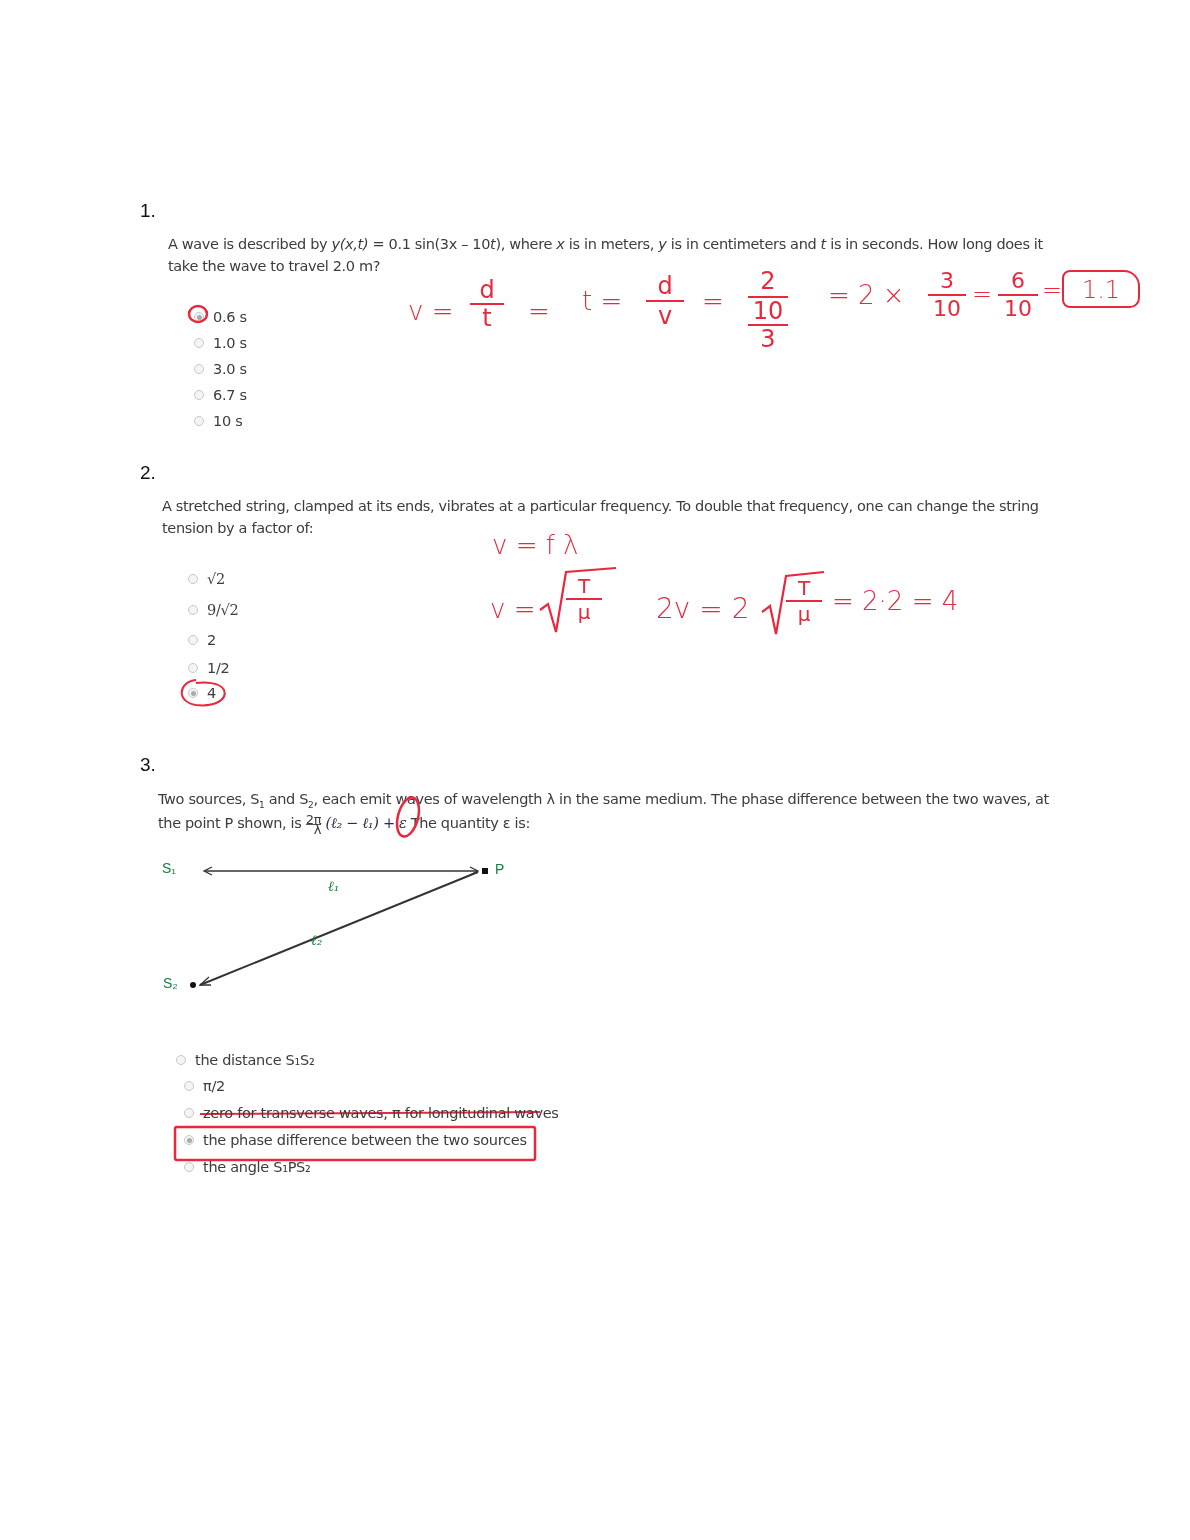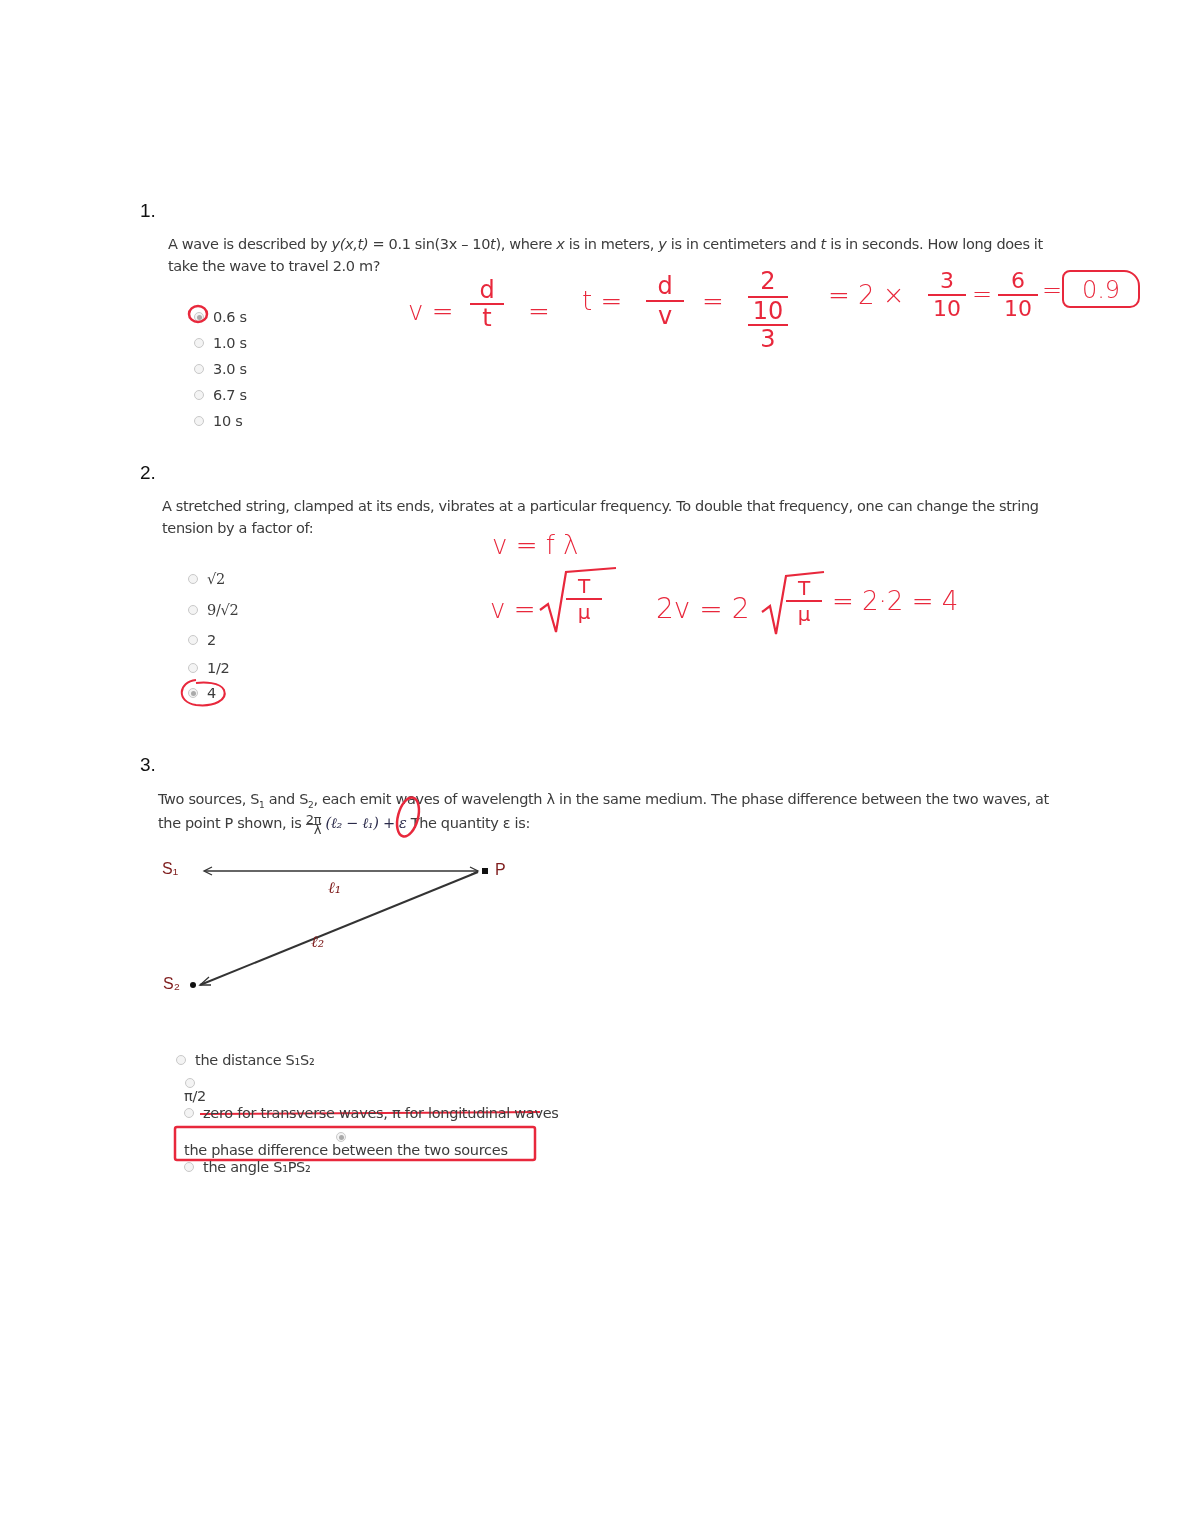--- a/index.html
+++ b/index.html
@@ -6,21 +6,21 @@
   body { width:1190px; height:1540px; position:relative; overflow:hidden; font-family:"Liberation Sans", sans-serif; color:#3a3a3a; }
   .qnum { position:absolute; left:140px; font-size:19px; color:#111; font-family:"Liberation Sans", sans-serif; }
   .qtext { position:absolute; font-size:14.5px; line-height:22px; color:#3c3c3c; font-family:"DejaVu Sans", sans-serif; letter-spacing:-0.35px; }
   .qtext i { font-style:italic; }
   .opt { position:absolute; display:flex; align-items:center; font-size:14.5px; color:#3c3c3c; font-family:"DejaVu Sans", sans-serif; letter-spacing:-0.3px;text-align:right; }
   .radio { width:10px; height:10px; border:1px solid #c9c9c9; border-radius:50%; background:#f4f4f4; margin-right:9px; box-sizing:border-box; position:relative; flex:0 0 auto; }
   .radio.checked::after { content:""; position:absolute; left:1.5px; top:1.5px; width:5px; height:5px; border-radius:50%; background:#aaa; }
   .ink { position:absolute; color:#e8283c; font-family:"DejaVu Sans", sans-serif; font-weight:300; }
   svg.overlay { position:absolute; left:0; top:0; }
   .frac { position:absolute; color:#e8283c; font-family:"DejaVu Sans", sans-serif; text-align:center; }
-  .diagram-label { position:absolute; font-family:"Liberation Sans", sans-serif; font-size:16px; color:#7f1d1d; }
+  .diagram-label { position:absolute; font-family:"Liberation Sans", sans-serif; font-size:14px; color:#15803d; }
 </style>
 </head>
 <body>
 
 <div class="qnum" style="top:200px;">1.</div>
 <div class="qtext" style="left:168px; top:233px; width:880px;">
   <span>A wave is described by </span><i>y(x,t)</i><span> = 0.1 sin(3x – 10</span><i>t</i><span>), where </span><i>x</i><span> is in meters, </span><i>y</i><span> is in centimeters and </span><i>t</i><span> is in seconds. How long does it take the wave to travel 2.0 m?</span>
 </div>
 
 <div class="opt" style="left:194px; top:309px;">
@@ -67,21 +67,21 @@
 <div class="frac" style="left:928px; top:268px; width:38px; font-size:22px; line-height:26px;">
   <div>3</div>
   <div style="border-top:2px solid #e8283c;">10</div>
 </div>
 <div class="ink" style="left:972px; top:280px; font-size:24px;">=</div>
 <div class="frac" style="left:998px; top:268px; width:40px; font-size:22px; line-height:26px;">
   <div>6</div>
   <div style="border-top:2px solid #e8283c;">10</div>
 </div>
 <div class="ink" style="left:1042px; top:276px; font-size:24px;">=</div>
-<div class="ink" style="left:1062px; top:270px; width:78px; height:38px; border:2.5px solid #e8283c; border-radius:8px 16px 10px 8px; font-size:24px; text-align:center; line-height:36px; box-sizing:border-box;">0.9</div>
+<div class="ink" style="left:1062px; top:270px; width:78px; height:38px; border:2.5px solid #e8283c; border-radius:8px 16px 10px 8px; font-size:24px; text-align:center; line-height:36px; box-sizing:border-box;">1.1</div>
 
 <div class="qnum" style="top:462px;">2.</div>
 <div class="qtext" style="left:162px; top:495px; width:890px;">A stretched string, clamped at its ends, vibrates at a particular frequency. To double that frequency, one can change the string tension by a factor of:</div>
 
 <div class="opt" style="left:188px; top:571px; font-family:'DejaVu Serif', serif;">
     <span class="radio"></span>
     <span class="opt-label">√2</span>
   </div>
 <div class="opt" style="left:188px; top:602px; font-family:'DejaVu Serif', serif;">
     <span class="radio"></span>
@@ -151,28 +151,28 @@
 <div class="diagram-label" style="left:162px; top:860px;">S₁</div>
 <div class="diagram-label" style="left:163px; top:975px;">S₂</div>
 <div class="diagram-label" style="left:495px; top:861px;">P</div>
 <div class="diagram-label" style="left:328px; top:878px; font-family:'DejaVu Serif', serif; font-style:italic;">ℓ₁</div>
 <div class="diagram-label" style="left:311px; top:932px; font-family:'DejaVu Serif', serif; font-style:italic;">ℓ₂</div>
 
 <div class="opt" style="left:176px; top:1052px;">
     <span class="radio"></span>
     <span class="opt-label">the distance S₁S₂</span>
   </div>
-<div class="opt" style="left:184px; top:1078px;flex-direction:column;">
+<div class="opt" style="left:184px; top:1078px;">
     <span class="radio"></span>
     <span class="opt-label">π/2</span>
   </div>
 <div class="opt" style="left:184px; top:1105px;">
     <span class="radio"></span>
     <span class="opt-label">zero for transverse waves, π for longitudinal waves</span>
   </div>
-<div class="opt" style="left:184px; top:1132px;flex-direction:column;">
+<div class="opt" style="left:184px; top:1132px;">
     <span class="radio checked"></span>
     <span class="opt-label">the phase difference between the two sources</span>
   </div>
 <div class="opt" style="left:184px; top:1159px;">
     <span class="radio"></span>
     <span class="opt-label">the angle S₁PS₂</span>
   </div>
 
 </body></html>

